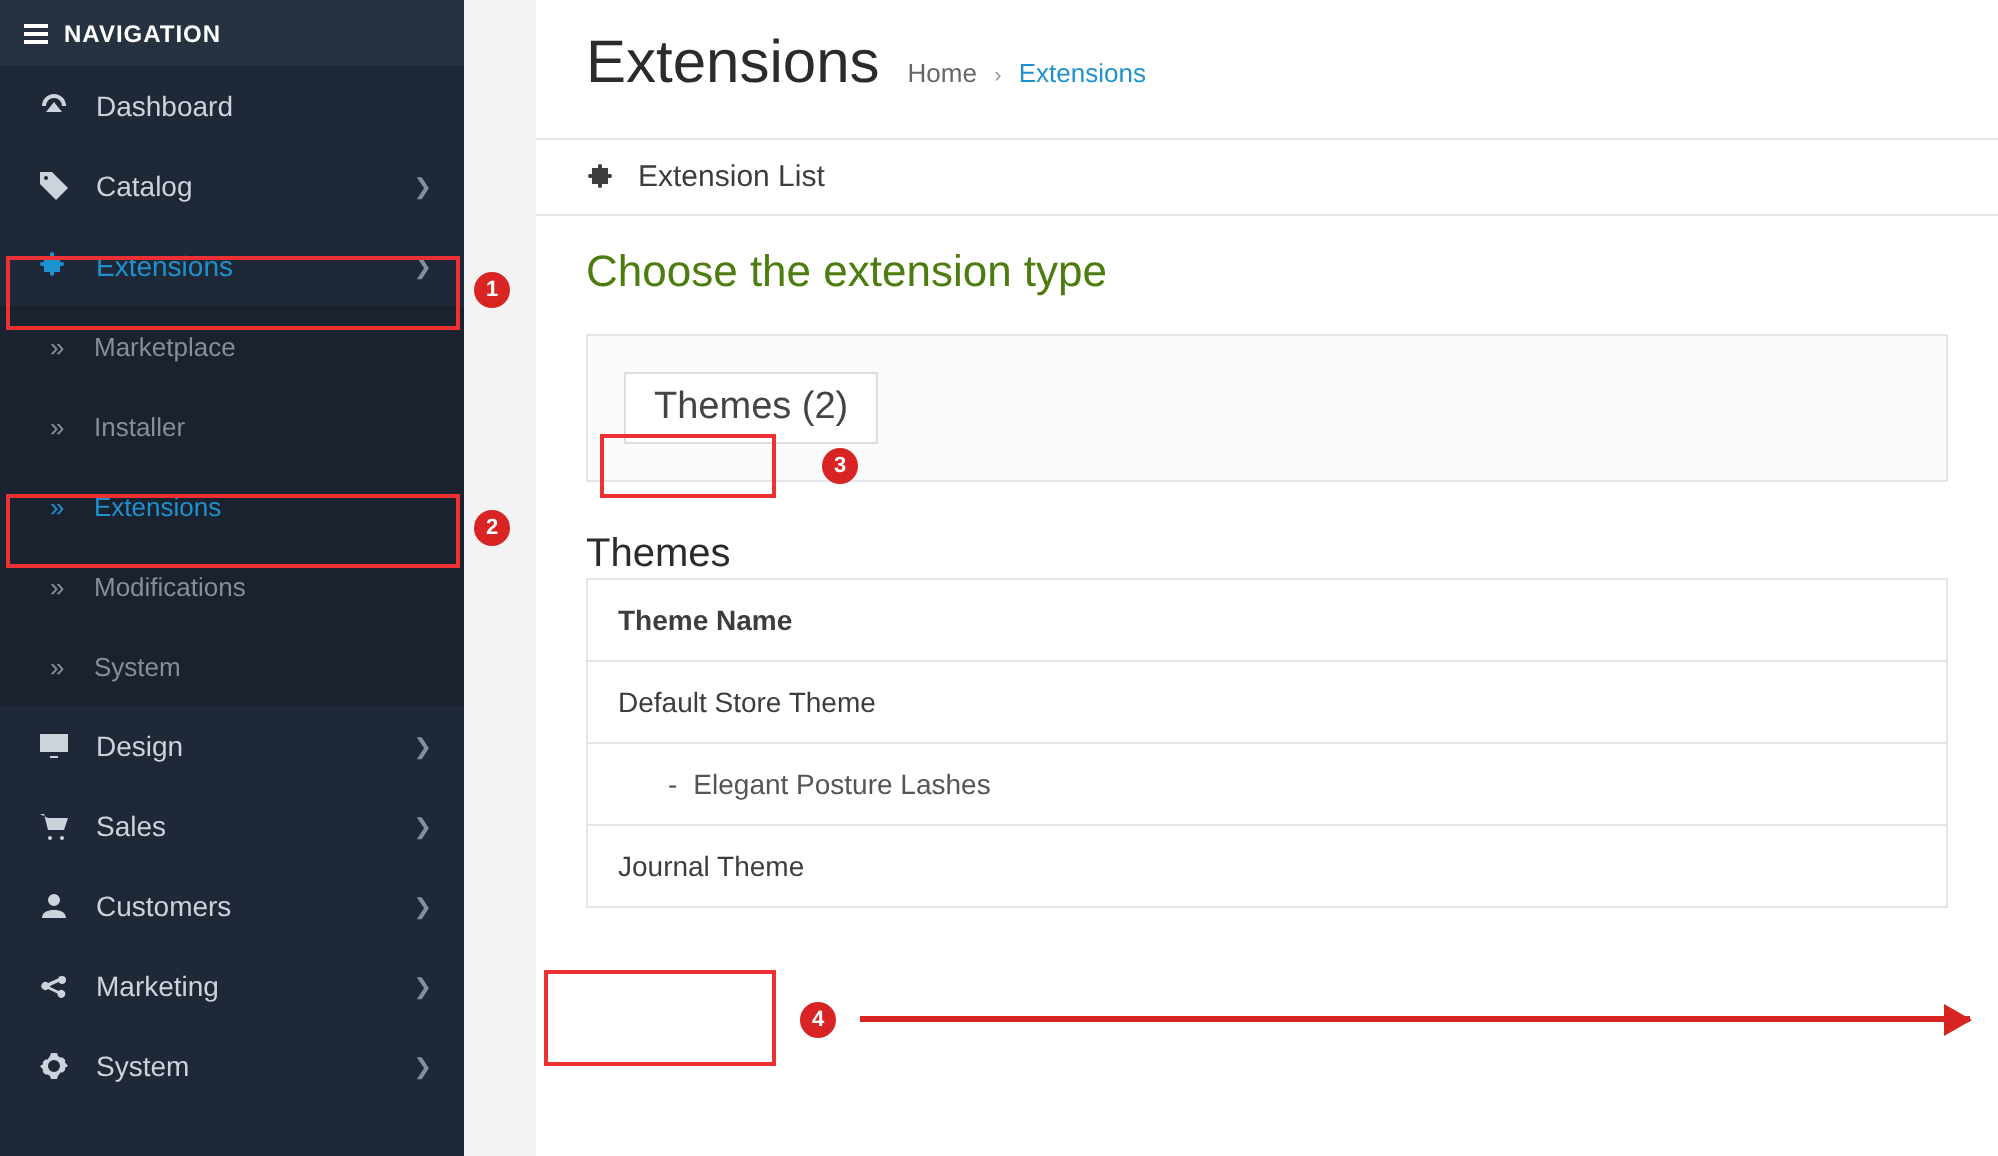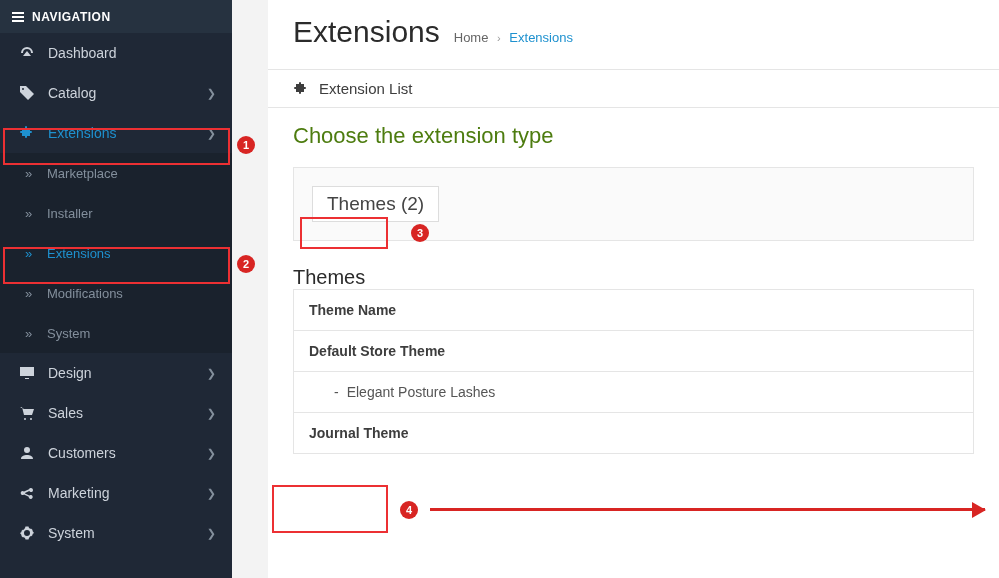--- a/index.html
+++ b/index.html
@@ -51,21 +51,21 @@
 .panel-body { padding: 15px 25px; }
 
 .section-h { font-size: 22px; font-weight: 400; color: #4d7c0f; margin-bottom: 18px; }
 .type-box { border: 1px solid #e5e5e5; background: #fafafa; padding: 18px; margin-bottom: 25px; }
 .type-select { display: inline-block; background: #fff; border: 1px solid #ddd; padding: 6px 14px; font-size: 19px; color: #444; cursor: pointer; }
 
 .themes-h { font-size: 20px; font-weight: 400; color: #2b2b2b; }
 .table { width: 100%; border: 1px solid #e5e5e5; border-collapse: collapse; }
 .table th, .table td { text-align: left; padding: 12px 15px; font-size: 14px; color: #3d3d3d; border-bottom: 1px solid #e5e5e5; }
 .table th { font-weight: 700; }
-.row-strong td { font-weight: 700; }
+.row-strong td { font-weight: 400; }
 .row-indent { padding-left: 25px; color: #555; }
 .row-indent .dash { margin-right: 8px; color: #555; }
 
 svg { display: block; }
 </style>
 </head>
 <body>
 
 <div class="layout">
 

